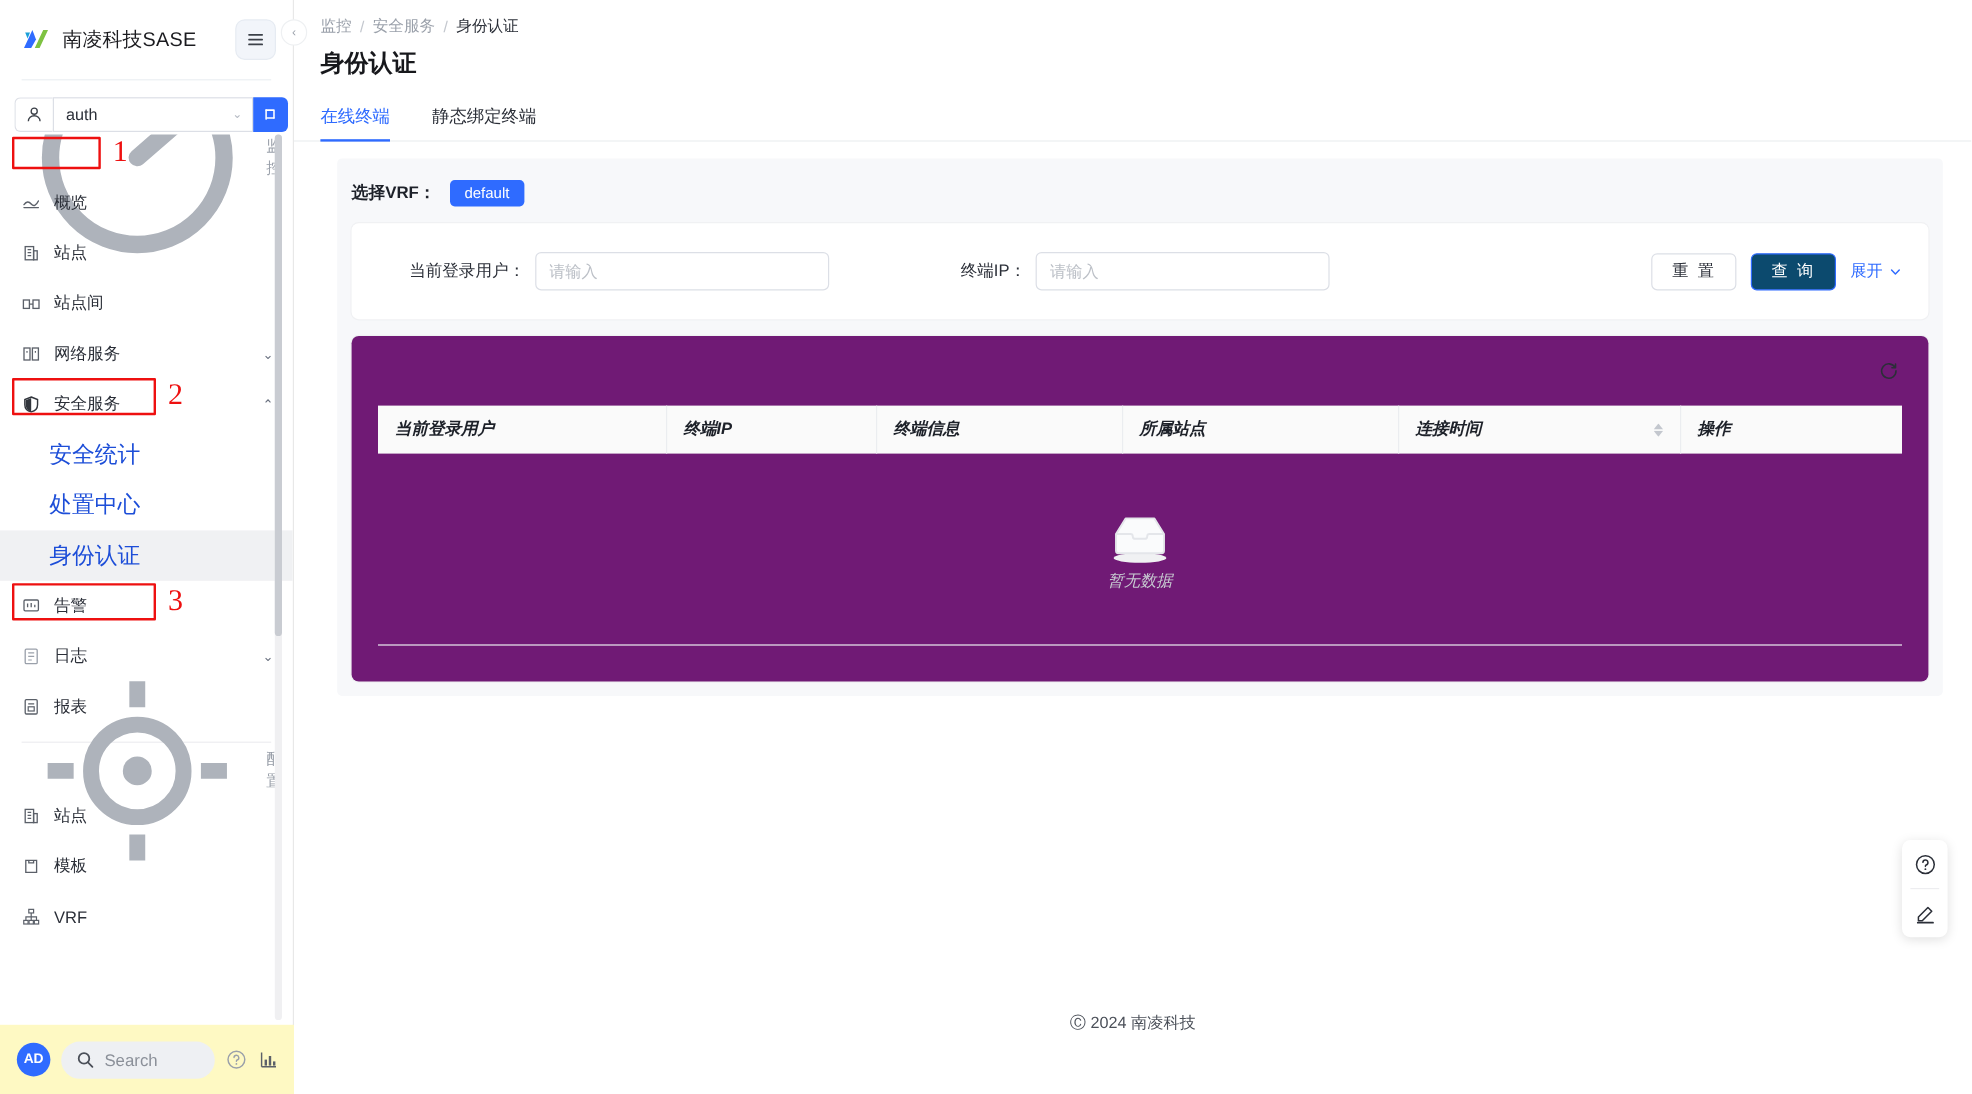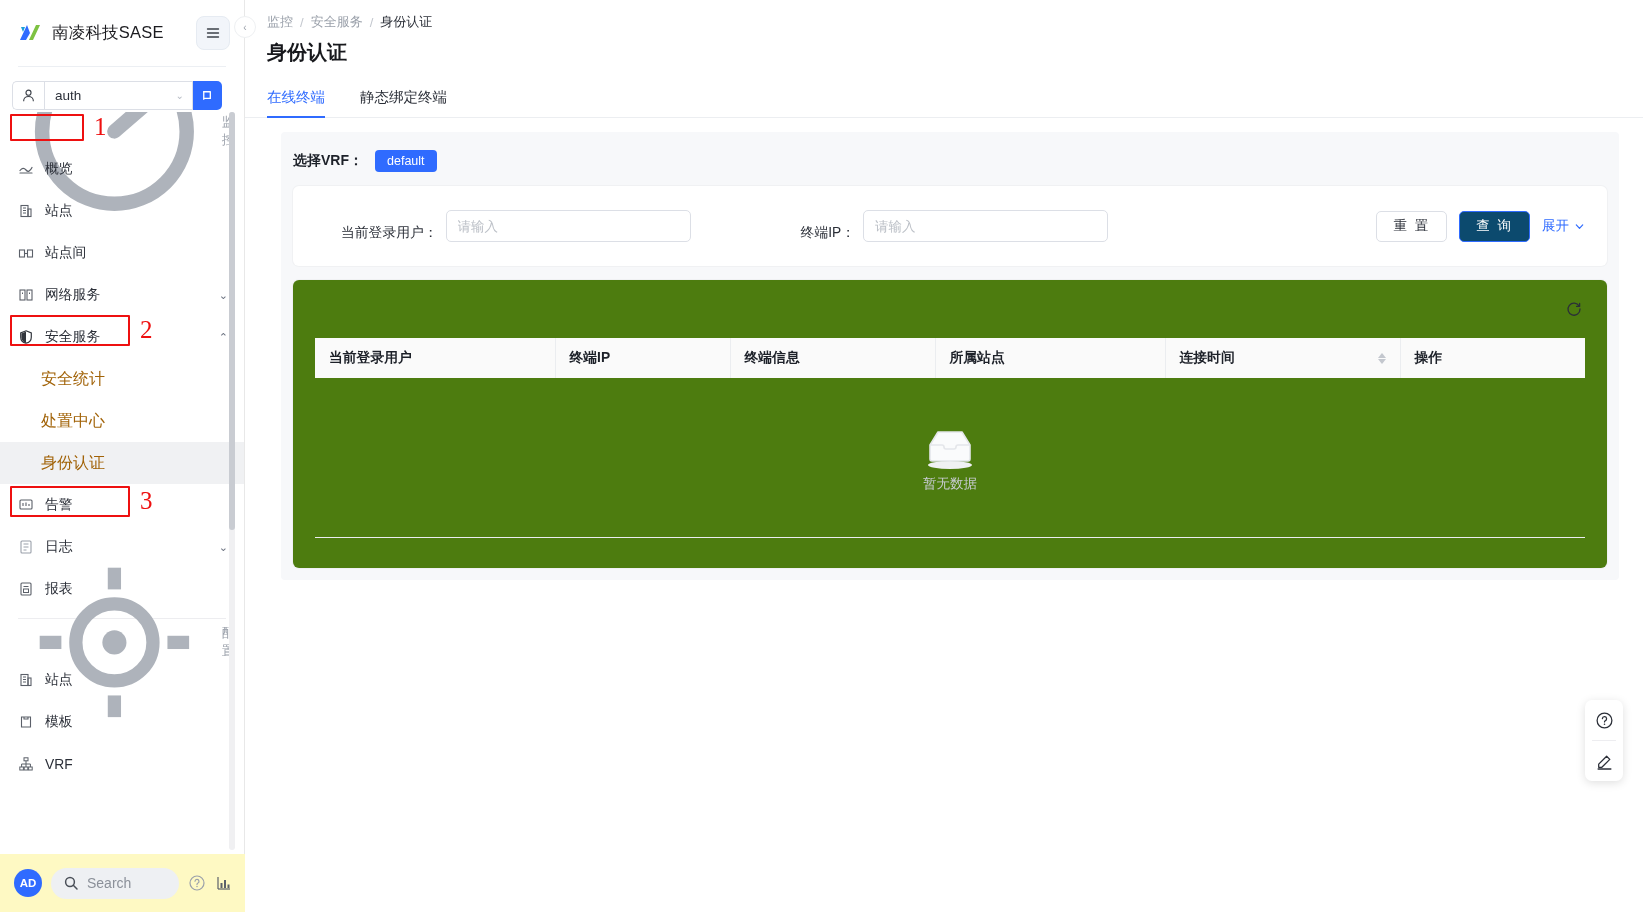--- a/index.html
+++ b/index.html
@@ -30,21 +30,21 @@
   #hamburger-btn {
     width: 34px; height: 34px; border-radius: 8px;
     background: #f2f5fa; border: 1px solid #e6ebf2;
     display: flex; align-items: center; justify-content: center;
     cursor: pointer; flex: none;
   }
   #brand-divider { height: 1px; background: #eceff3; margin: 0 18px; }
 
   #org-row {
     display: flex; align-items: stretch;
-    margin: 14px 22px 0 12px; height: 29px;
+    margin: 14px 4px 0 12px; height: 29px;
   }
   .org-icon-box {
     width: 32px; border: 1px solid #dcdfe6; border-right: none;
     border-radius: 5px 0 0 5px; display: flex;
     align-items: center; justify-content: center; background: #fff;
   }
   .org-select {
     flex: 1; border: 1px solid #dcdfe6; background: #fff;
     display: flex; align-items: center; padding: 0 8px 0 10px;
     font-size: 13.5px; color: #2b2f38; cursor: pointer;
@@ -70,21 +70,21 @@
   .nav-item {
     display: flex; align-items: center; gap: 11px;
     height: 42px; padding-left: 18px; padding-right: 16px;
     font-size: 13.8px; color: #2b2f38; cursor: pointer;
   }
   .nav-item .nav-ico { width: 16px; height: 16px; flex: none; display: block; }
   .nav-item .nav-label { flex: 1; white-space: nowrap; }
   .nav-item .nav-chevron { color: #6b7280; font-size: 11px; margin-left: auto; }
   .nav-sub {
     display: flex; align-items: center; height: 42px;
-    padding-left: 41px; font-size: 16px; color: #a16207; cursor: pointer;
+    padding-left: 41px; font-size: 19px; color: #1d4ed8; cursor: pointer;
   }
   .nav-sub.active { background: #f0f1f3; }
   .nav-sep { height: 1px; background: #ededf0; margin: 8px 18px 6px 18px; }
 
   
   .anno-box {
     position: absolute; border: 2.5px solid #ee1010;
     pointer-events: none; border-radius: 1px;
   }
   .anno-num {
@@ -172,21 +172,21 @@
   #vrf-chip {
     background: #2f6bff; color: #fff; font-size: 12.5px;
     border-radius: 4px; padding: 4px 12px; cursor: pointer;
   }
 
   #filter-card {
     margin: 14px 12px 0 12px; background: #fff; border-radius: 6px;
     height: 80px; display: flex; align-items: center;
     box-shadow: 0 0 0 1px #f0f1f3;
   }
-  .field { display: flex; align-items: flex-end; gap: 8px; }
+  .field { display: flex; align-items: center; gap: 8px; }
   .field-label { font-size: 13.8px; color: #2b2f38; white-space: nowrap; }
   .field-input {
     width: 245px; height: 32px; border: 1px solid #dcdfe6;
     border-radius: 5px; background: #fff; padding: 0 11px;
     font-size: 13.5px; color: #2b2f38; outline: none;
     font-family: "Liberation Sans", sans-serif;
   }
   .field-input::placeholder { color: #bcc0c7; }
   #filter-actions {
     margin-left: auto; display: flex; align-items: center;
@@ -198,23 +198,24 @@
     cursor: pointer; padding: 0 16px; letter-spacing: 2px;
   }
   .btn-default { background: #fff; border: 1px solid #dcdfe6; color: #2b2f38; }
   .btn-primary { background: #0c4a6e; color: #fff; border: 1px solid #2f6bff; }
   #expand-link {
     font-size: 13.5px; color: #2f6bff; cursor: pointer;
     display: flex; align-items: center; gap: 5px; text-align: right;
   }
 
   #table-card {
-    margin: 14px 12px 0 12px; background: #4d7c0f; border-radius: 6px;
+    margin: 14px 12px 0 12px; background: #701a75; border-radius: 6px;
     height: 288px; position: relative;
     box-shadow: 0 0 0 1px #f0f1f3;
+    font-style: italic;
   }
   #table-toolbar {
     height: 58px; display: flex; align-items: center;
     justify-content: flex-end; padding-right: 24px;
   }
   #refresh-icon { width: 18px; height: 18px; cursor: pointer; }
   table { width: calc(100% - 44px); margin: 0 22px; border-collapse: collapse; }
   thead th {
     background: #fafafa; text-align: left;
     font-size: 13.8px; font-weight: 700; color: #1d2129;
@@ -587,20 +588,21 @@
         <svg width="64" height="48" viewBox="0 0 64 48">
           <ellipse cx="32" cy="42" rx="22" ry="4" fill="#f0f1f3"></ellipse>
           <path d="M12 22 L20 9 H44 L52 22 V36 a2 2 0 0 1 -2 2 H14 a2 2 0 0 1 -2 -2 Z" fill="#fafbfc" stroke="#e4e6ea" stroke-width="1.6" stroke-linejoin="round"></path>
           <path d="M12 22 H24 a2 2 0 0 1 2 2 a2 2 0 0 0 2 2 h8 a2 2 0 0 0 2 -2 a2 2 0 0 1 2 -2 H52" fill="none" stroke="#e4e6ea" stroke-width="1.6" stroke-linejoin="round"></path>
         </svg>
         <div id="empty-text">暂无数据</div>
       </div>
     </div>
   </div>
 
+  <div id="footer-copy">Ⓒ 2024 南凌科技</div>
 
   <div id="fab-rail">
     <div class="fab-btn">
       <svg width="19" height="19" viewBox="0 0 18 18">
         <circle cx="9" cy="9" r="7" fill="none" stroke="#2b2f38" stroke-width="1.2"></circle>
         <path d="M7 7.2 a2 2 0 1 1 2.6 2.1 c-0.5 0.25-0.6 0.6-0.6 1.1" fill="none" stroke="#2b2f38" stroke-width="1.2" stroke-linecap="round"></path>
         <circle cx="9" cy="12.6" r="0.75" fill="#2b2f38"></circle>
       </svg>
     </div>
     <div id="fab-divider"></div>

